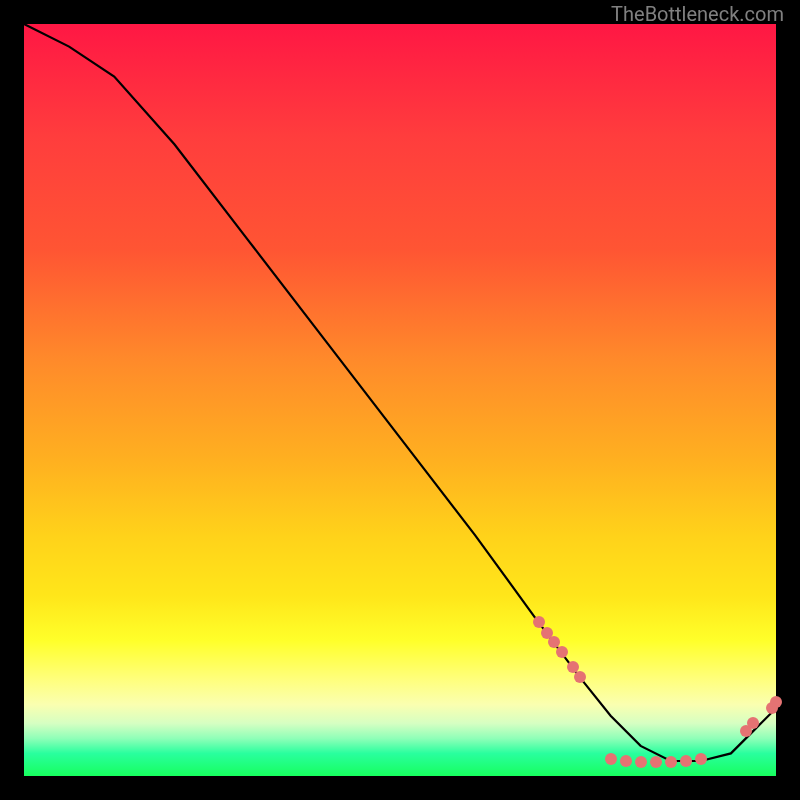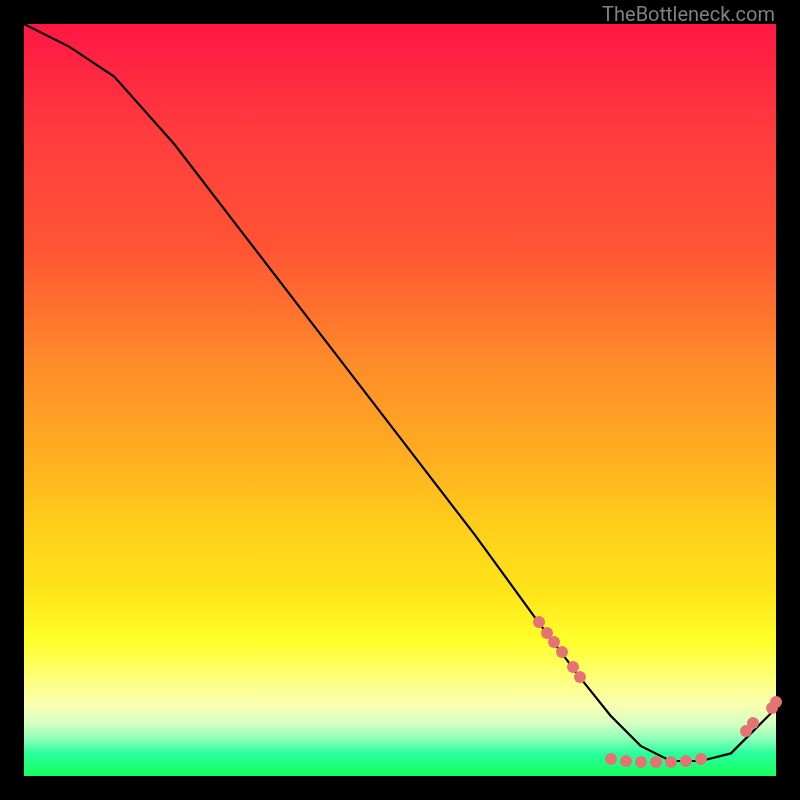--- a/index.html
+++ b/index.html
@@ -13,21 +13,21 @@
   }
   .frame {
     position: relative;
     width: 800px;
     height: 800px;
     background: #000;
   }
   .watermark {
     position: absolute;
     top: 2px;
-    right: 25px;
+    right: 16px;
     color: #808080;
     font-size: 20px;
     letter-spacing: 0px;
     z-index: 5;
   }
   .plot {
     position: absolute;
     left: 24px;
     top: 24px;
     width: 752px;

